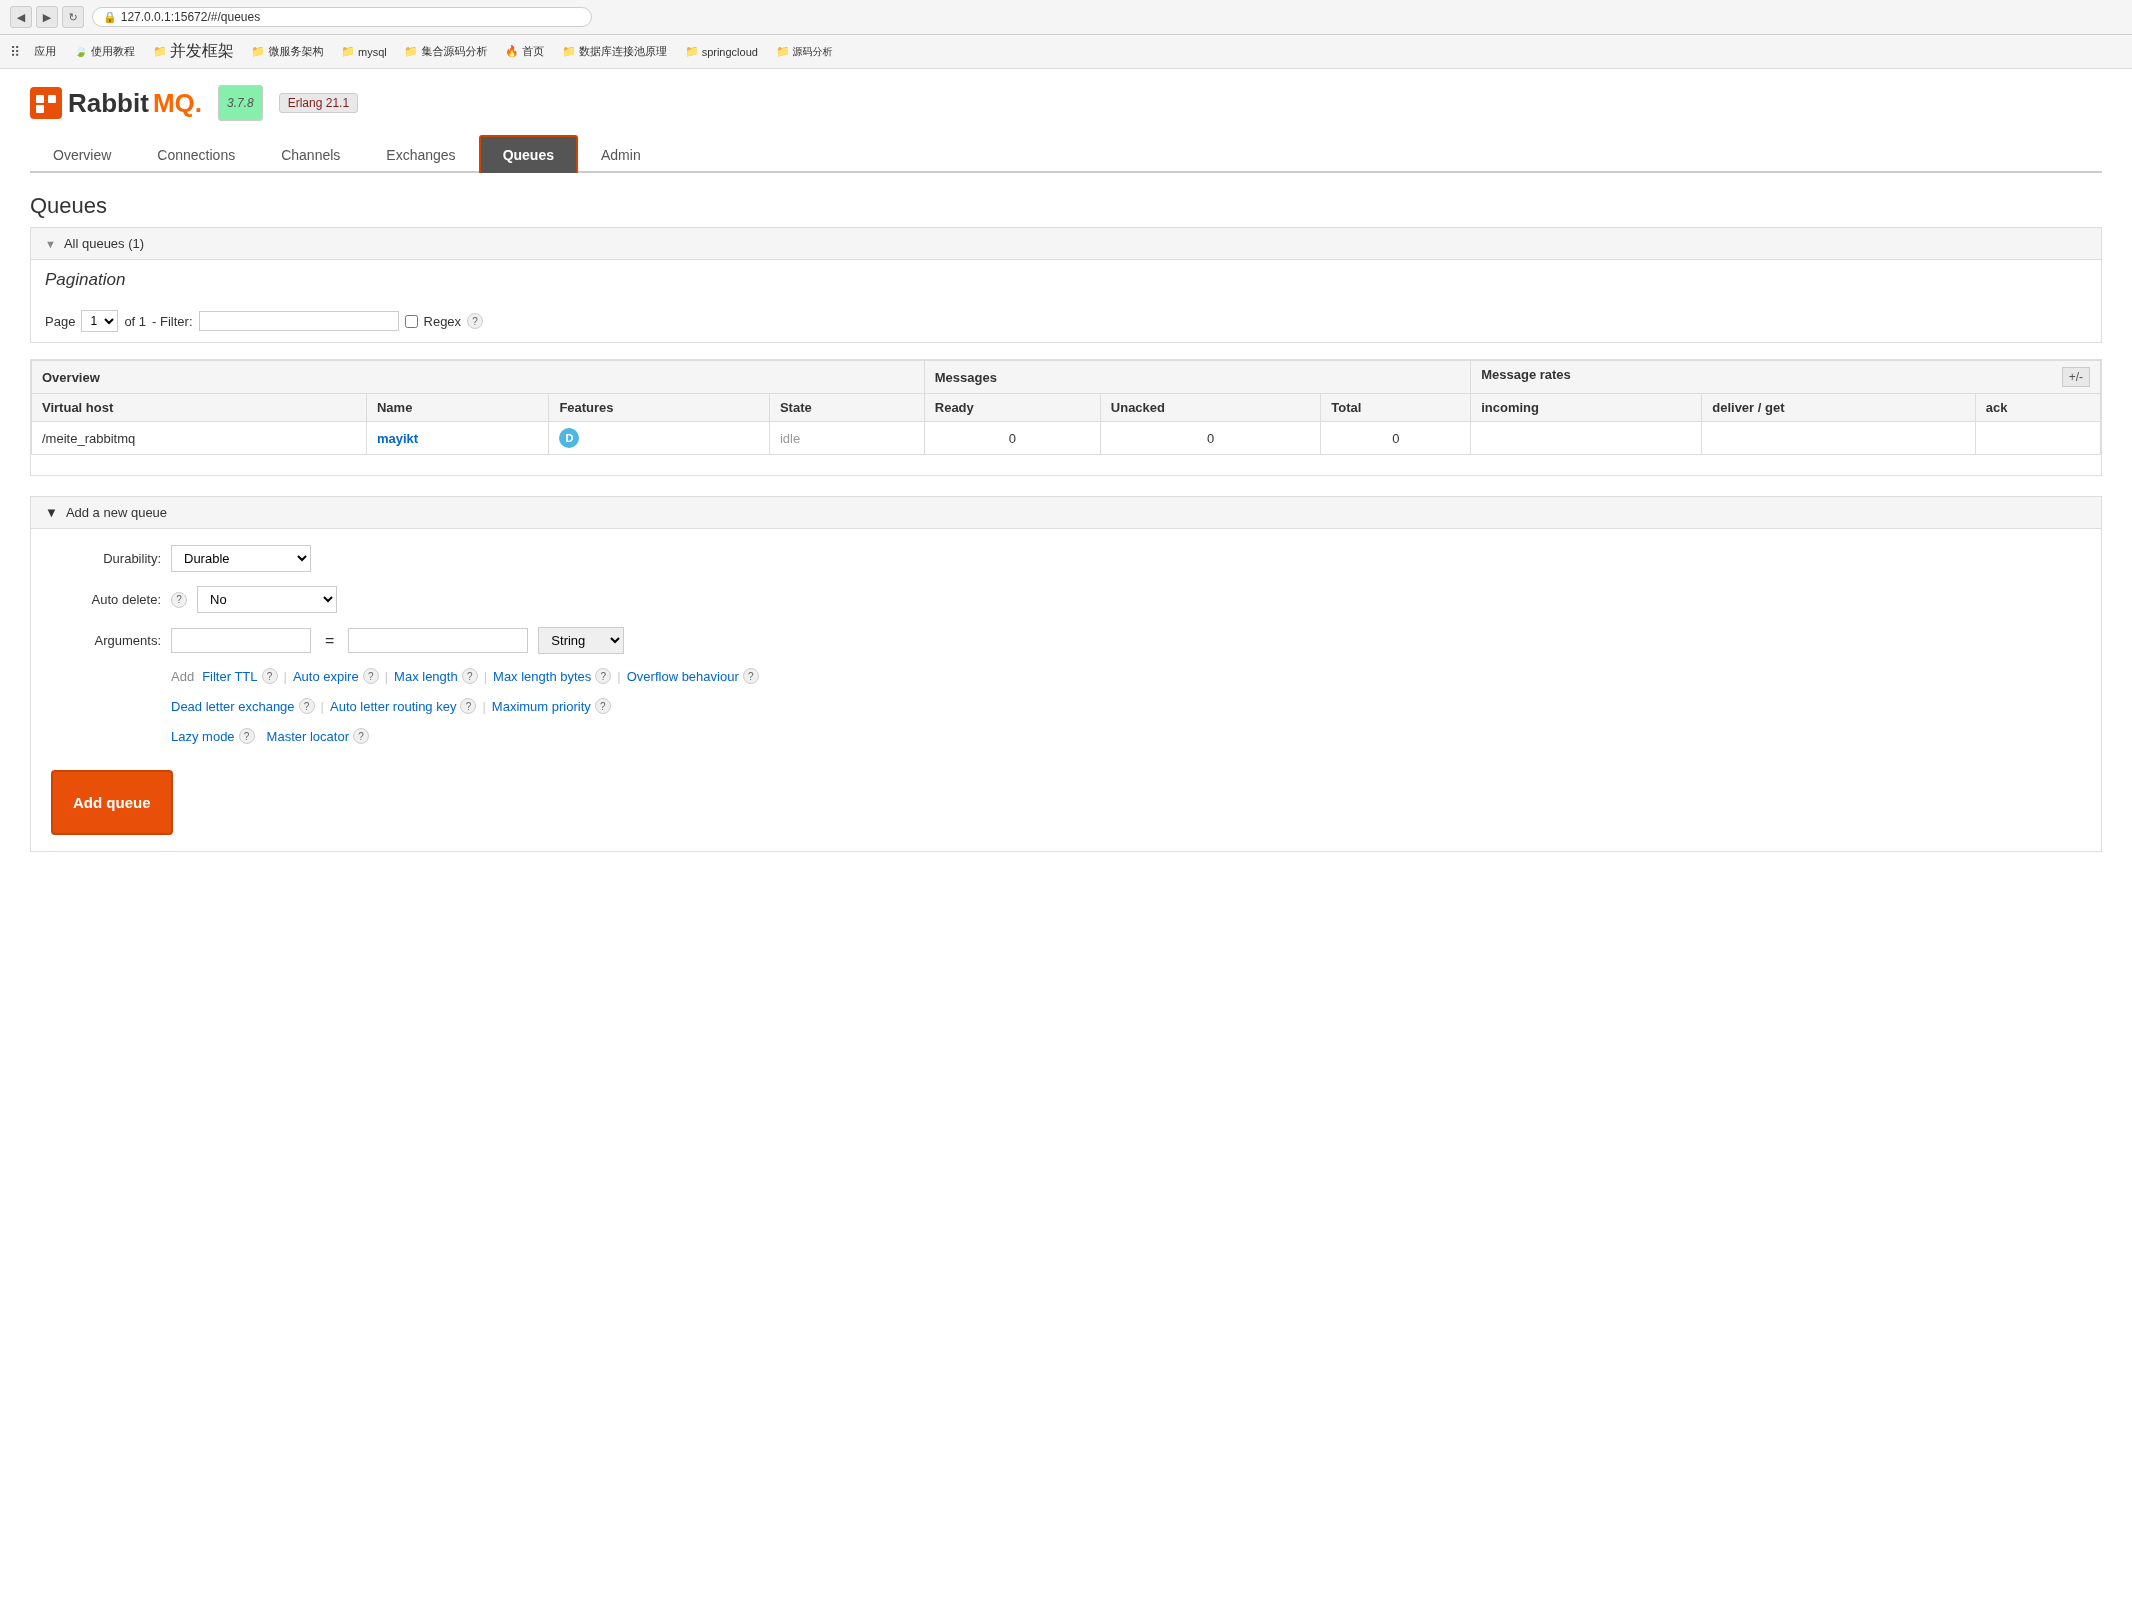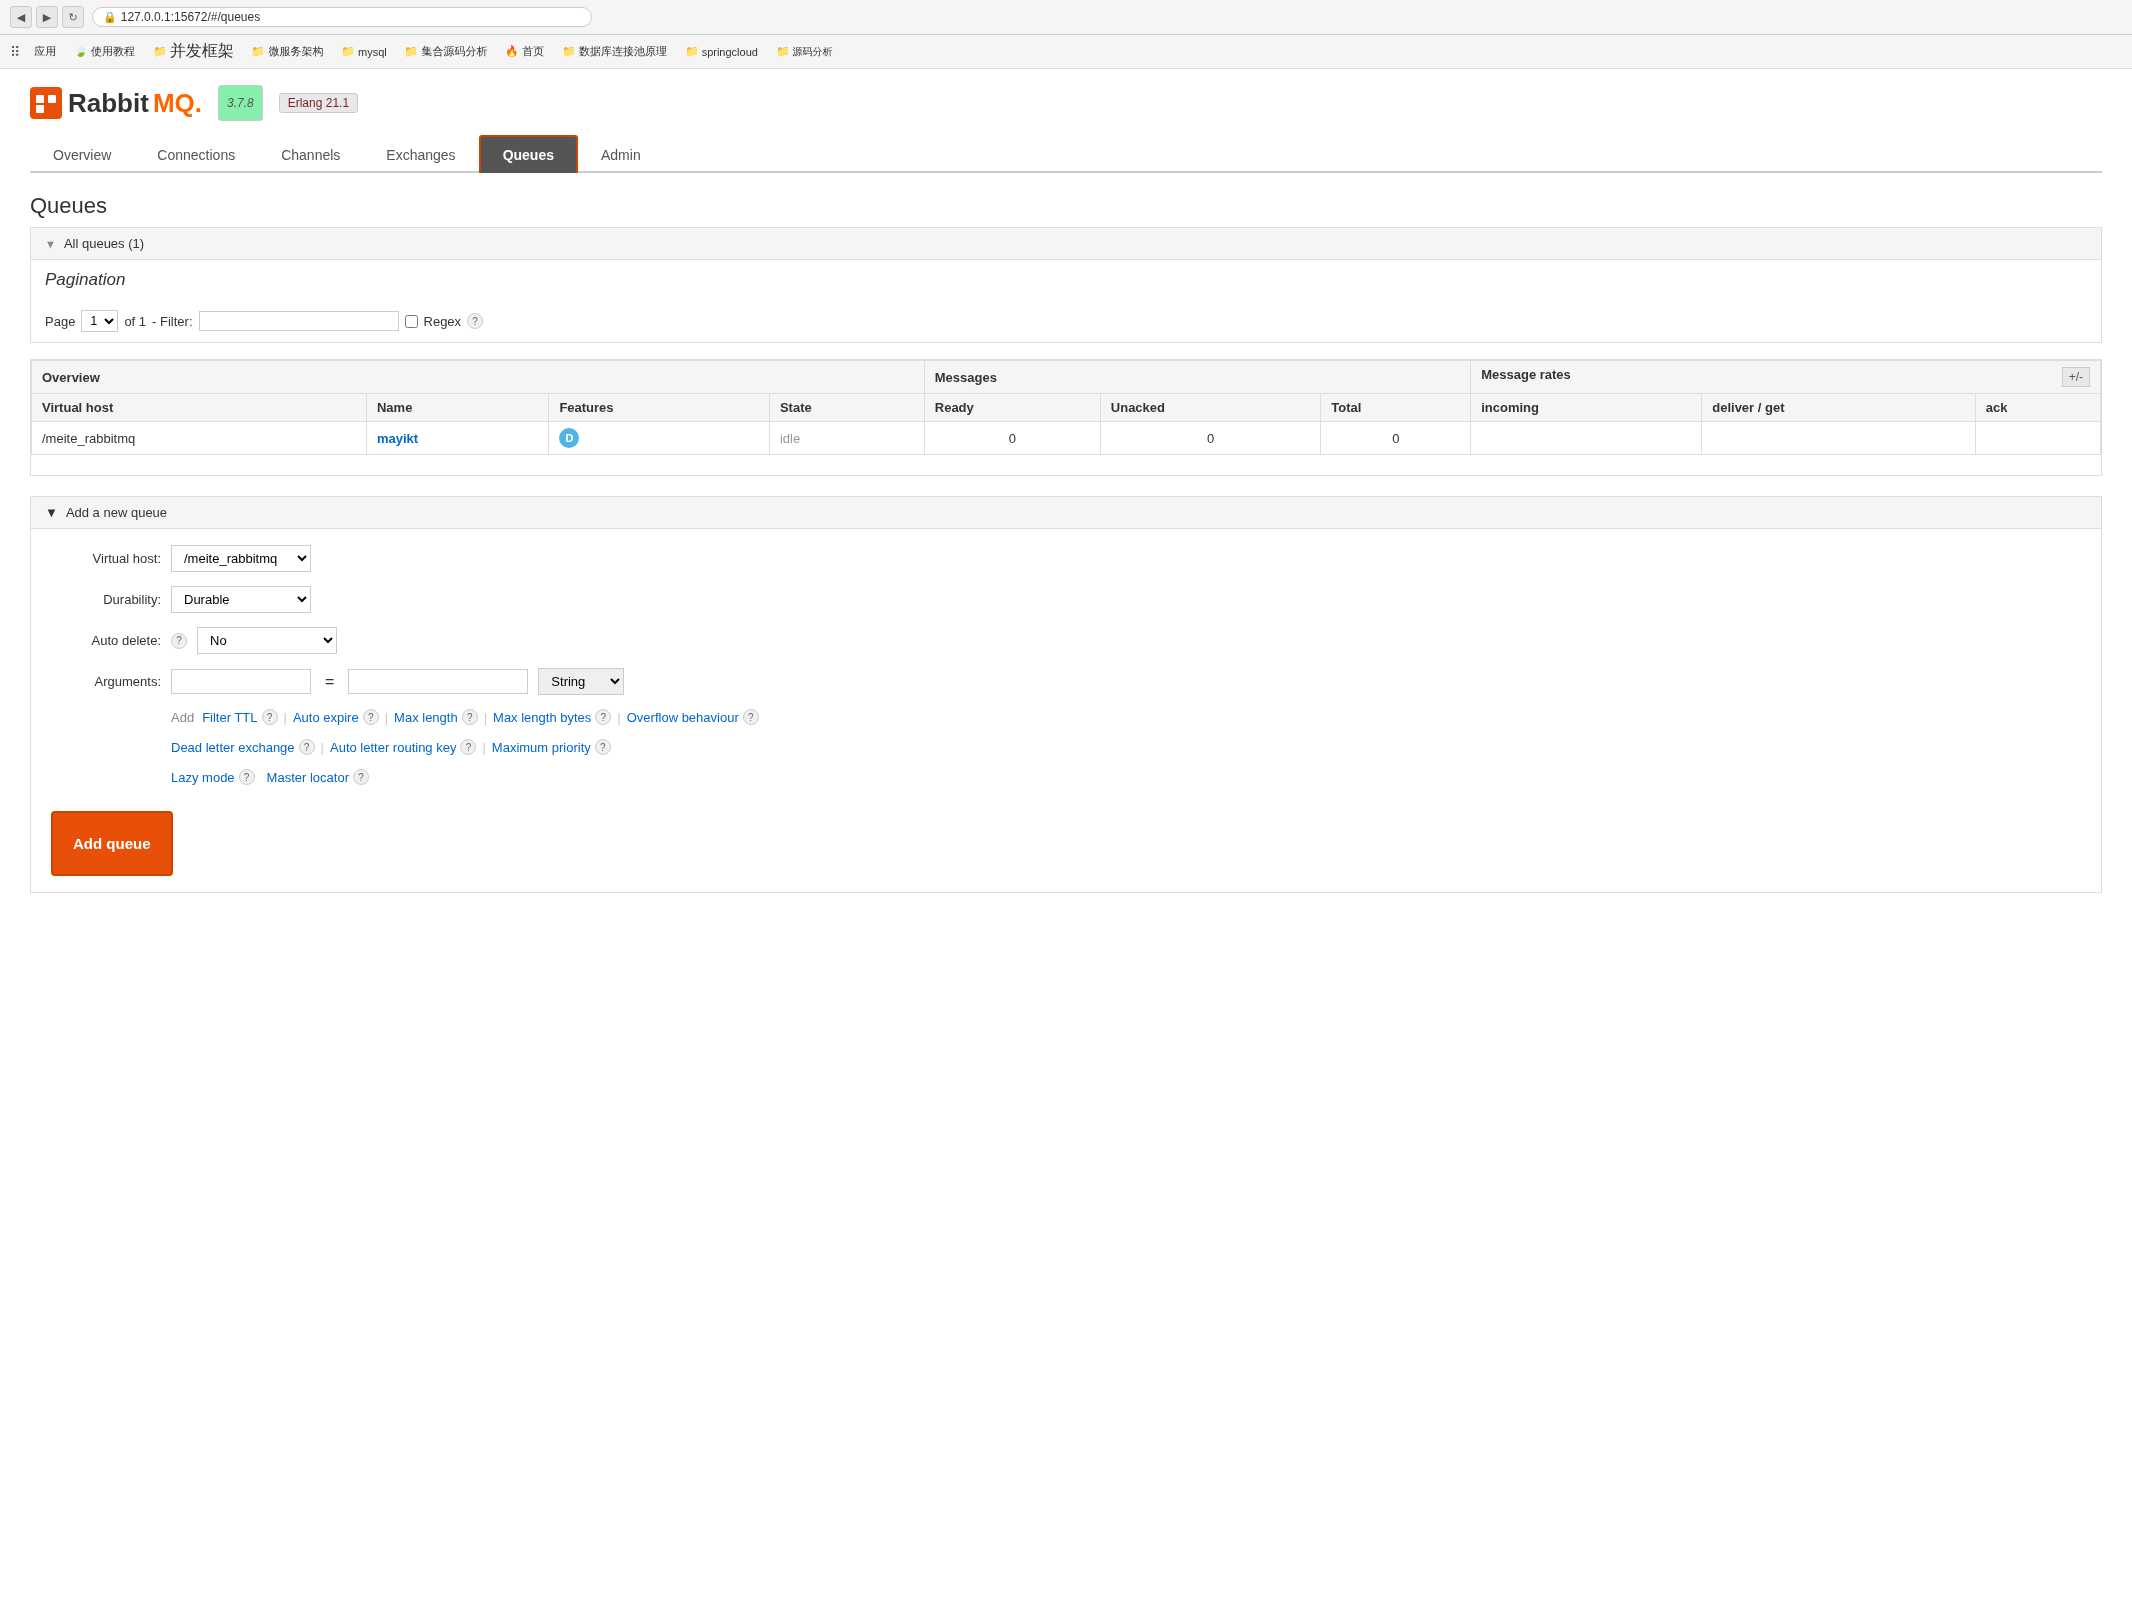--- a/index.html
+++ b/index.html
@@ -354,26 +354,20 @@
       </table>
     </div>
 
     <div class="add-queue-section" style="margin-top:20px;">
       <div class="add-queue-header">
         <span class="arrow">▼</span>
         <span>Add a new queue</span>
       </div>
       <div class="add-queue-body">
 
-        <div class="form-row">
-          <label class="form-label">Virtual host:</label>
-          <select class="form-control form-select">
-            <option>/meite_rabbitmq</option>
-          </select>
-        </div>
 
 
         <div class="form-row">
           <label class="form-label">Durability:</label>
           <select class="form-control form-select">
             <option>Durable</option>
             <option>Transient</option>
           </select>
         </div>
 

